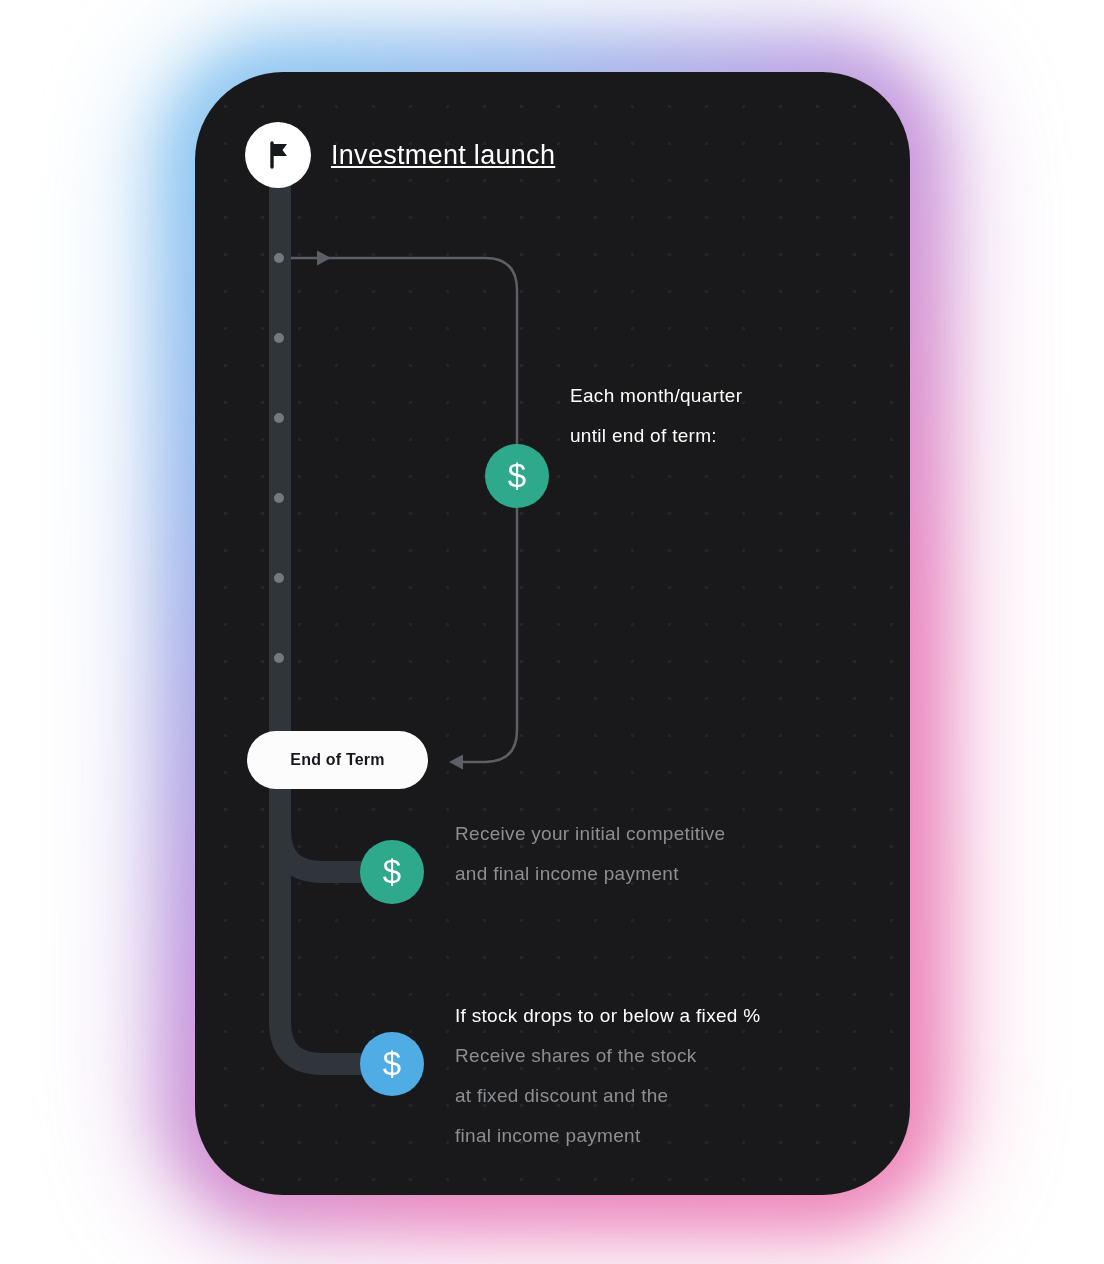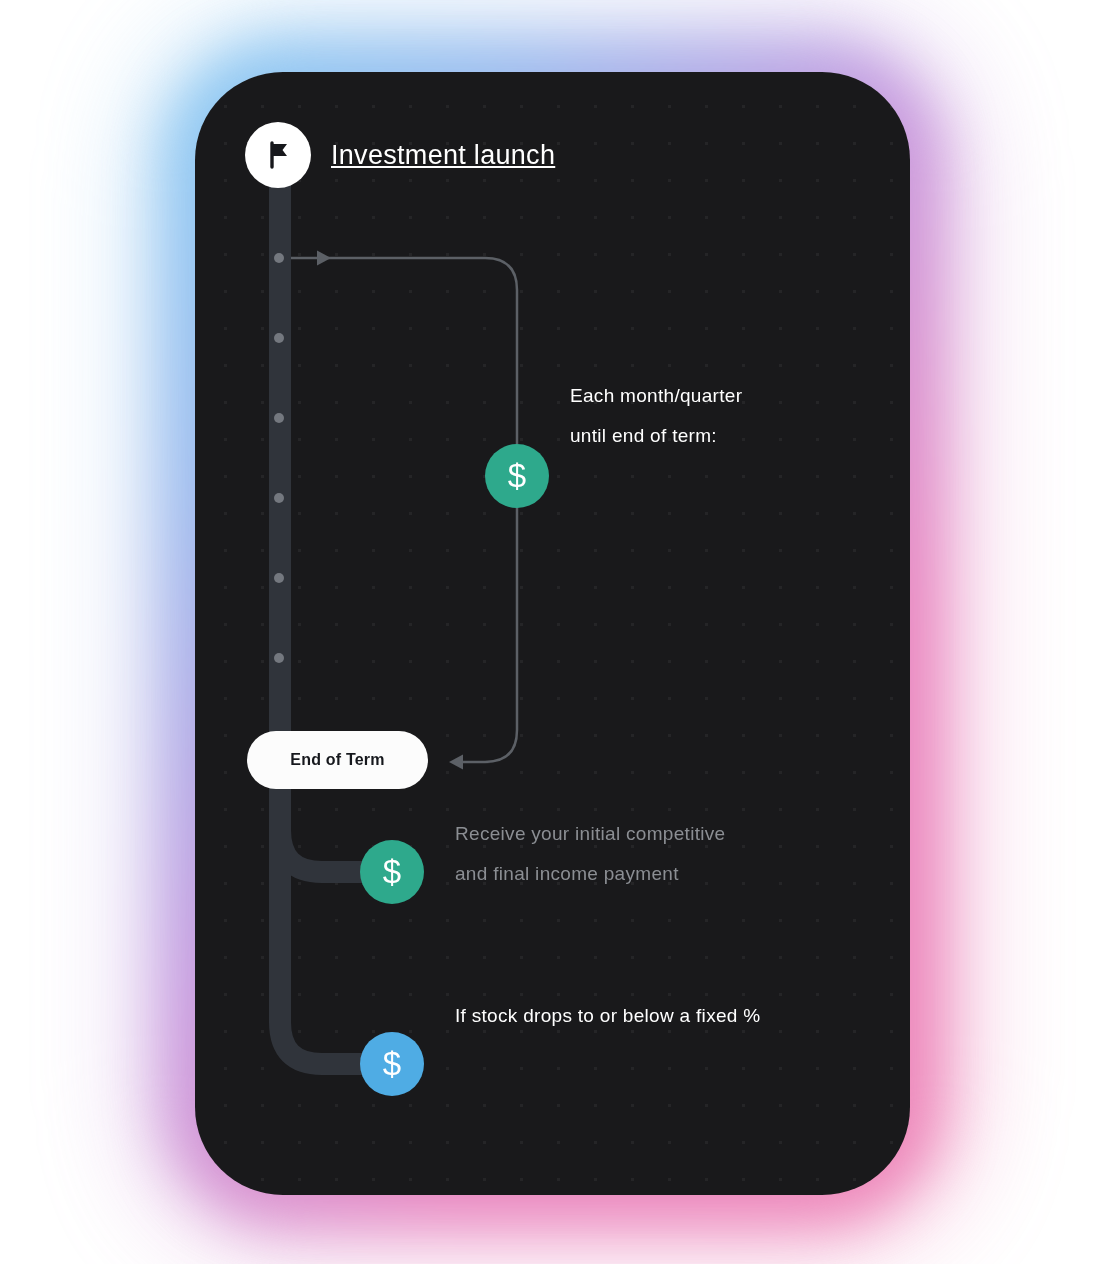--- a/index.html
+++ b/index.html
@@ -125,15 +125,18 @@
 
   <div class="dollar teal" id="dollar-above">$</div>
   <div class="tb" id="tb-above">
     <div class="gray">Receive your initial competitive
 and final income payment</div>
   </div>
 
   <div class="dollar blue" id="dollar-below">$</div>
   <div class="tb" id="tb-below">
     <div class="white">If stock drops to or below a fixed %</div>
+    <div class="gray">Receive shares of the stock
+at fixed discount and the
+final income payment</div>
   </div>
 
 </div>
 
 </body></html>

